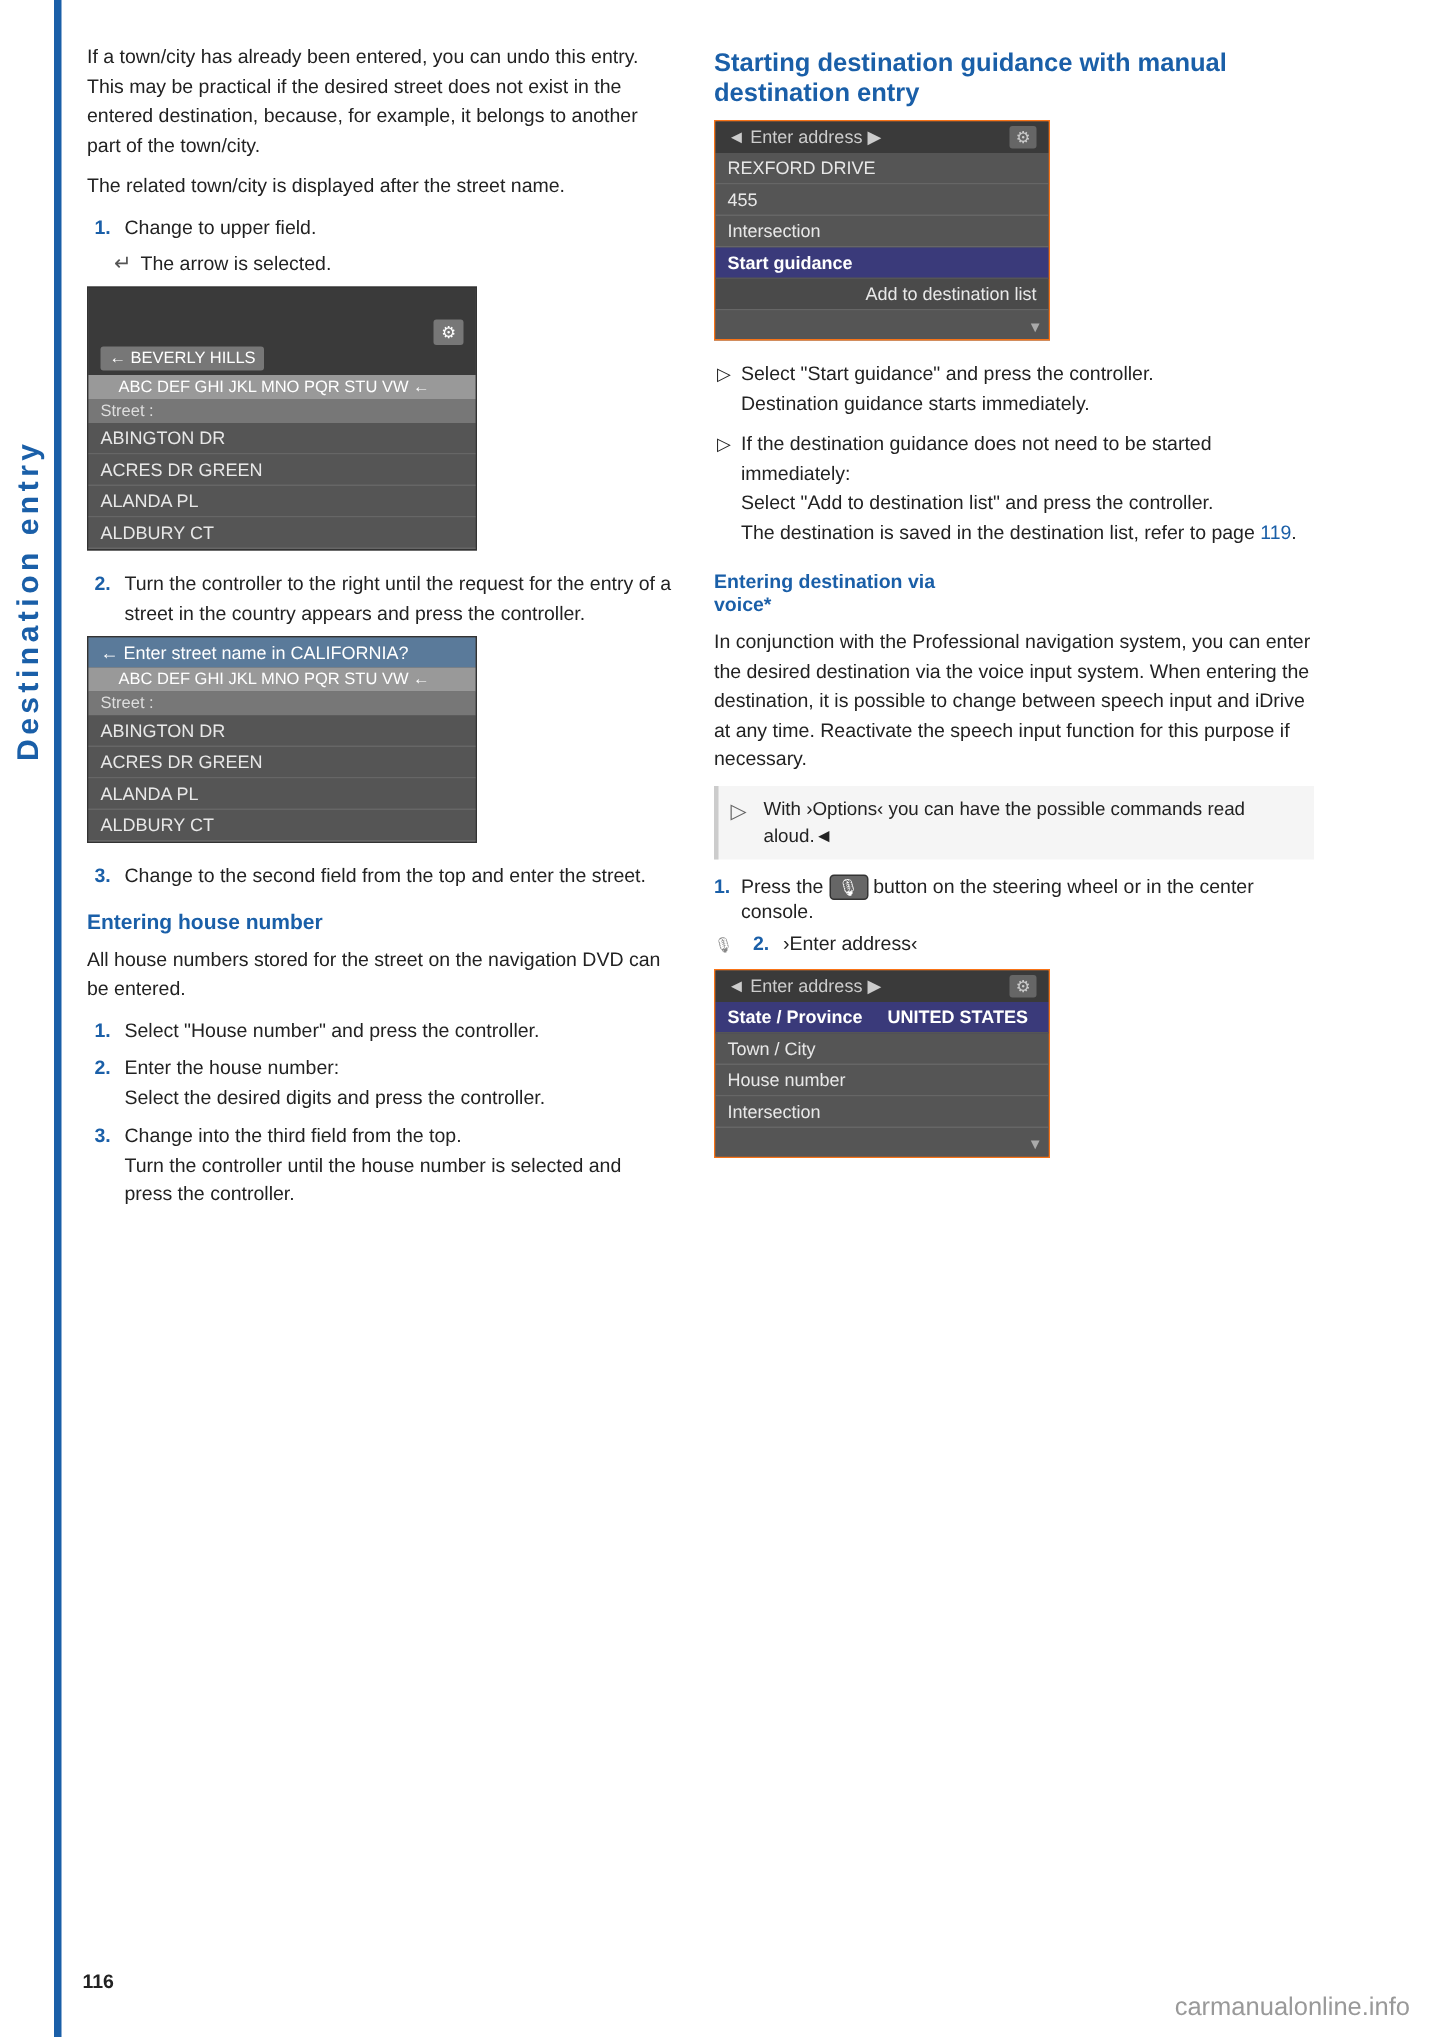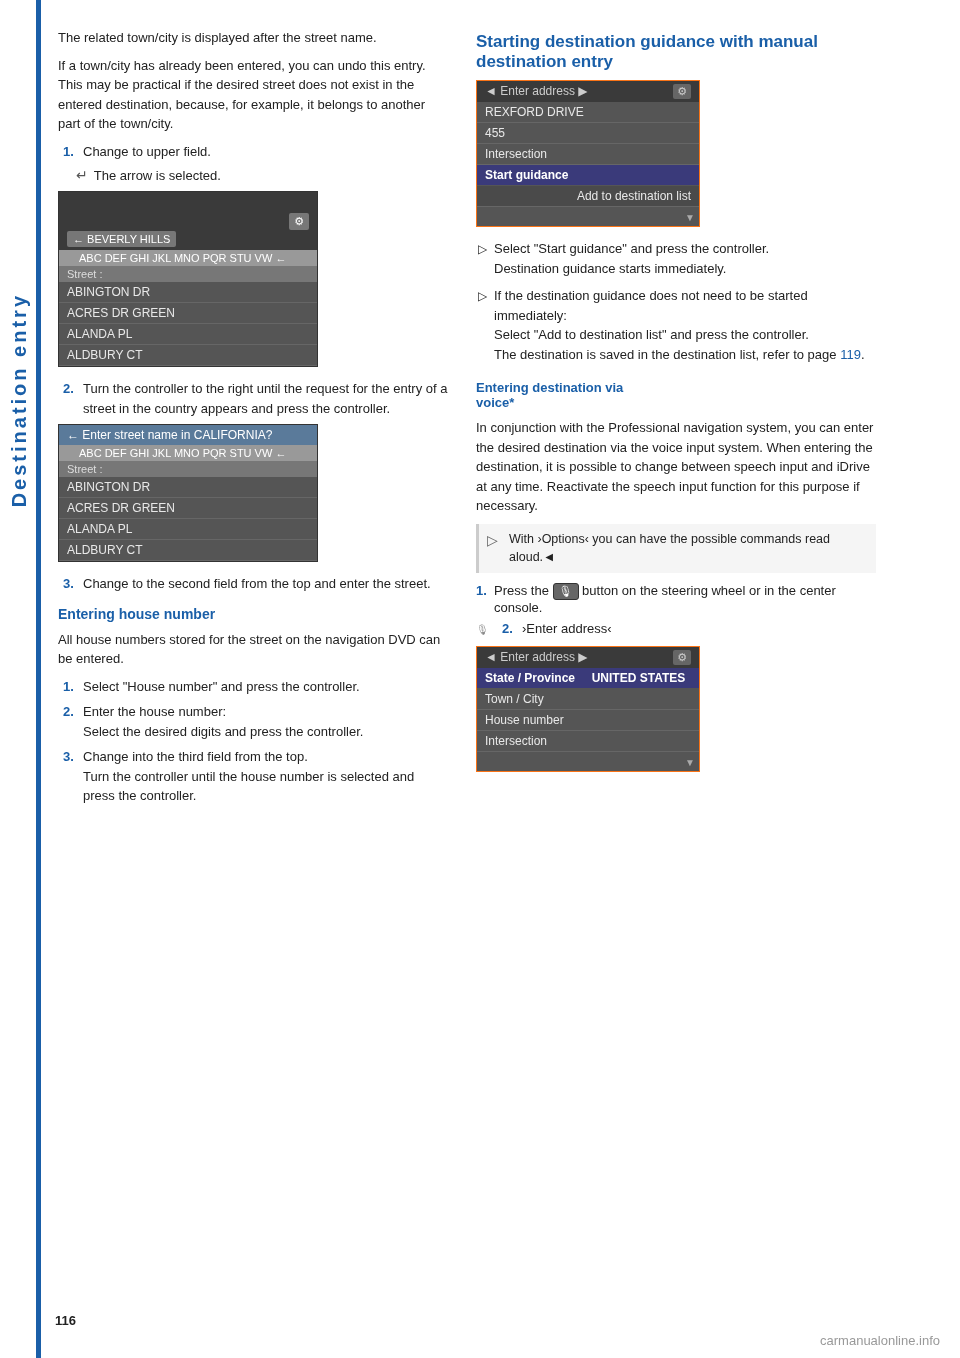--- a/index.html
+++ b/index.html
@@ -39,21 +39,21 @@
       font-size: 13px;
       font-weight: bold;
       color: #222;
     }
 
     
     .watermark {
       position: absolute;
       bottom: 10px;
       right: 20px;
-      font-size: 13px;
+      font-size: 17px;
       color: #999;
     }
 
     p {
       margin-bottom: 8px;
       line-height: 1.5;
       font-size: 13px;
     }
 
     .numbered-list {
@@ -245,22 +245,22 @@
   <div style="position:absolute; left:36px; top:0; width:5px; height:100%; background:#1a5fa8;"></div>
 
   <div class="vertical-text-container" style="left:0; top:200px; width:38px; height:400px;">
     <span class="page-side-label">Destination entry</span>
   </div>
 
   <div class="main-content" style="margin-left:50px; padding: 28px 18px 60px 8px; display:flex; gap:28px;">
 
     <div class="left-column">
 
+      <p>If a town/city has already been entered, you can undo this entry. This may be practical if the desired street does not exist in the entered destination, because, for example, it belongs to another part of the town/city.</p>
       <p>The related town/city is displayed after the street name.</p>
-      <p>If a town/city has already been entered, you can undo this entry. This may be practical if the desired street does not exist in the entered destination, because, for example, it belongs to another part of the town/city.</p>
 
       <ol class="numbered-list" style="margin-bottom:6px;">
         <li>
           <span class="num">1.</span>
           <span>Change to upper field.</span>
         </li>
       </ol>
       <div style="display:flex; align-items:baseline; gap:6px; margin-bottom:8px; padding-left:18px;">
         <span style="font-size:14px; color:#555;">↵</span>
         <span>The arrow is selected.</span>

